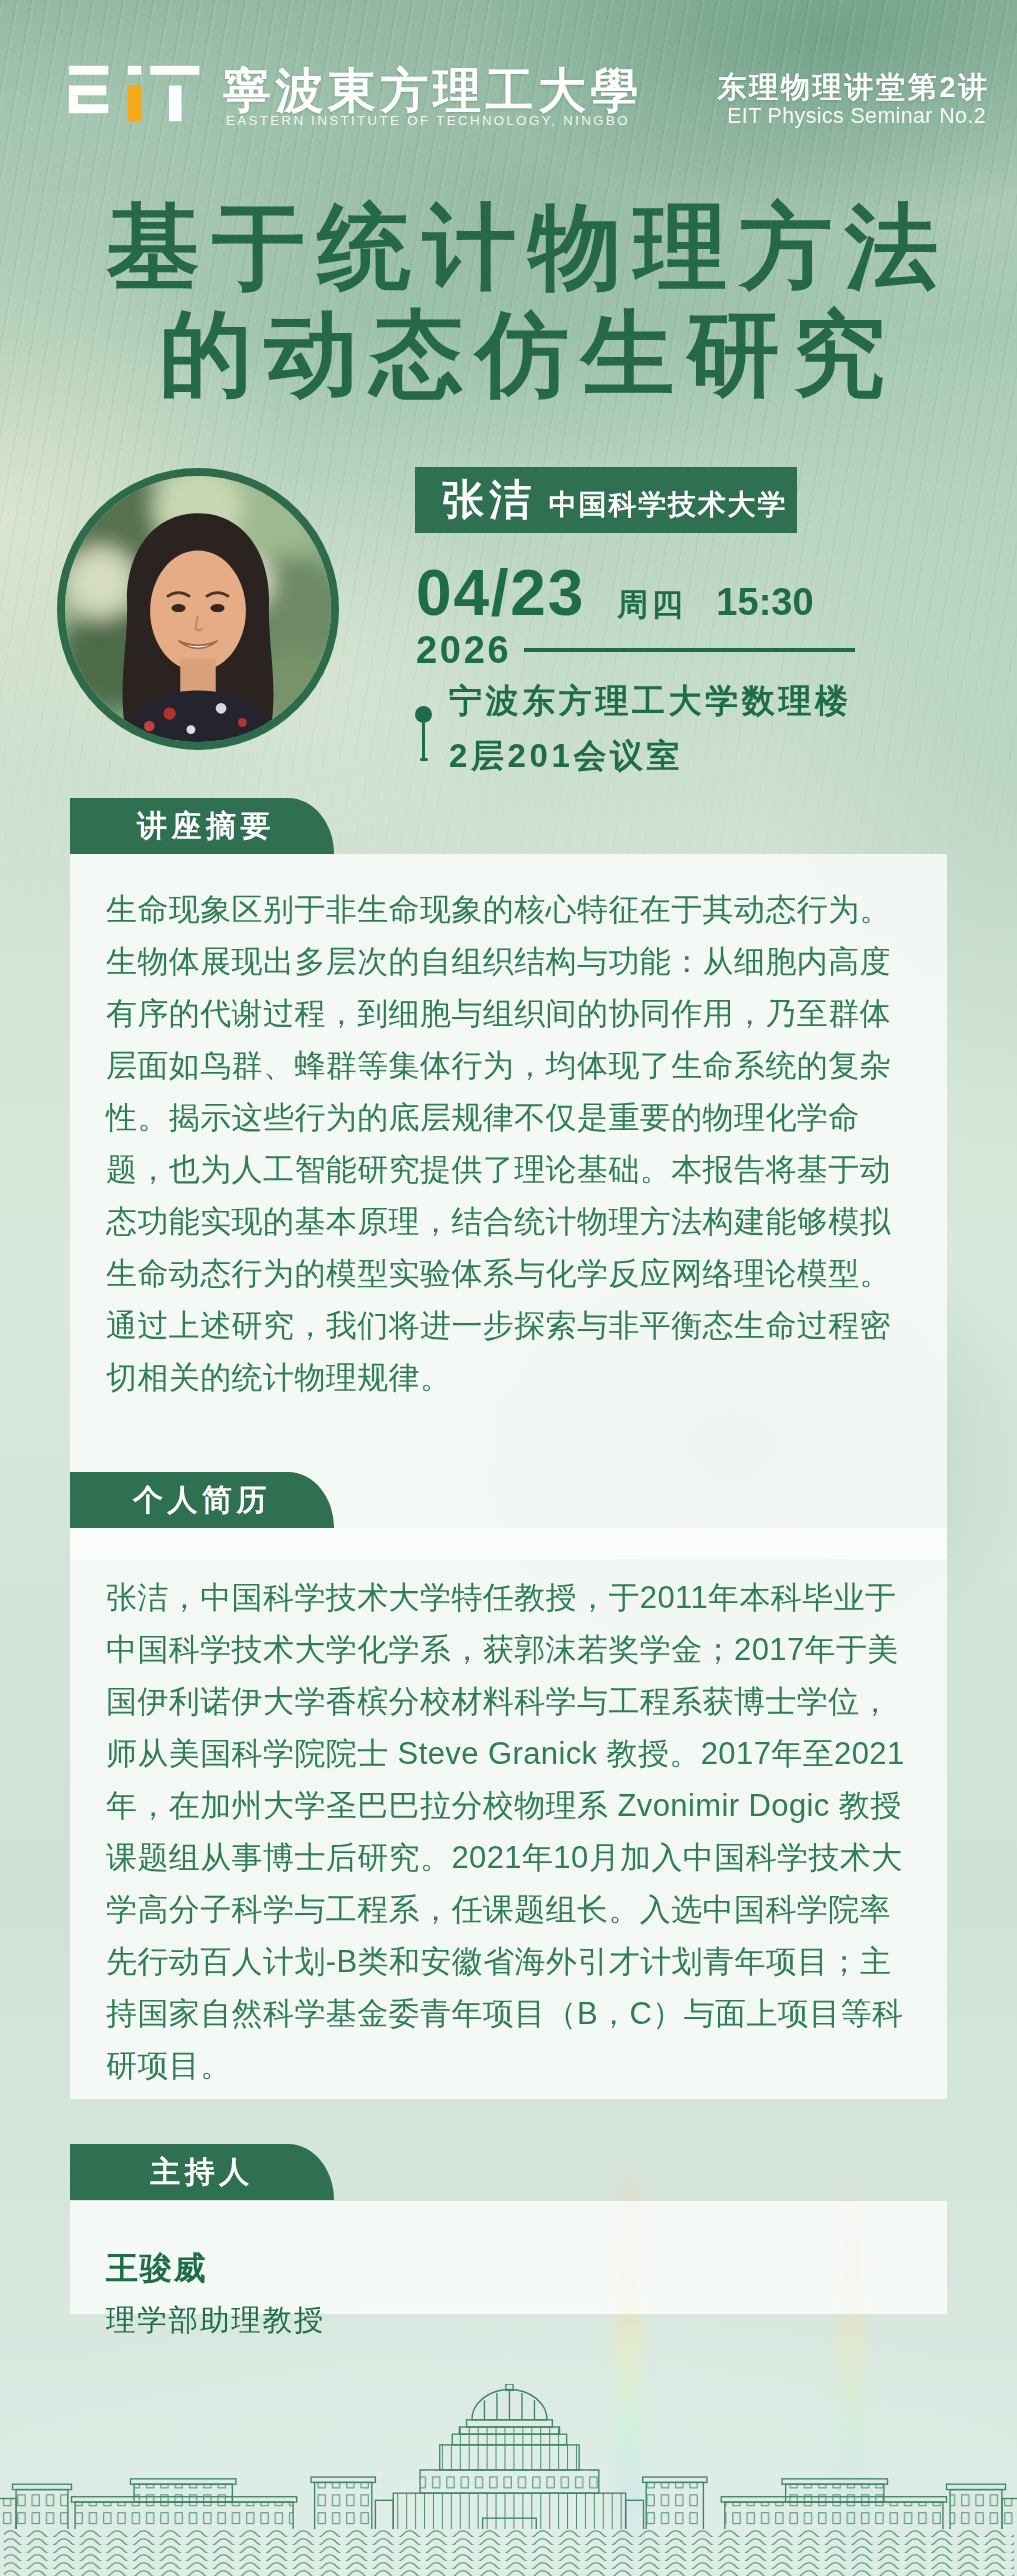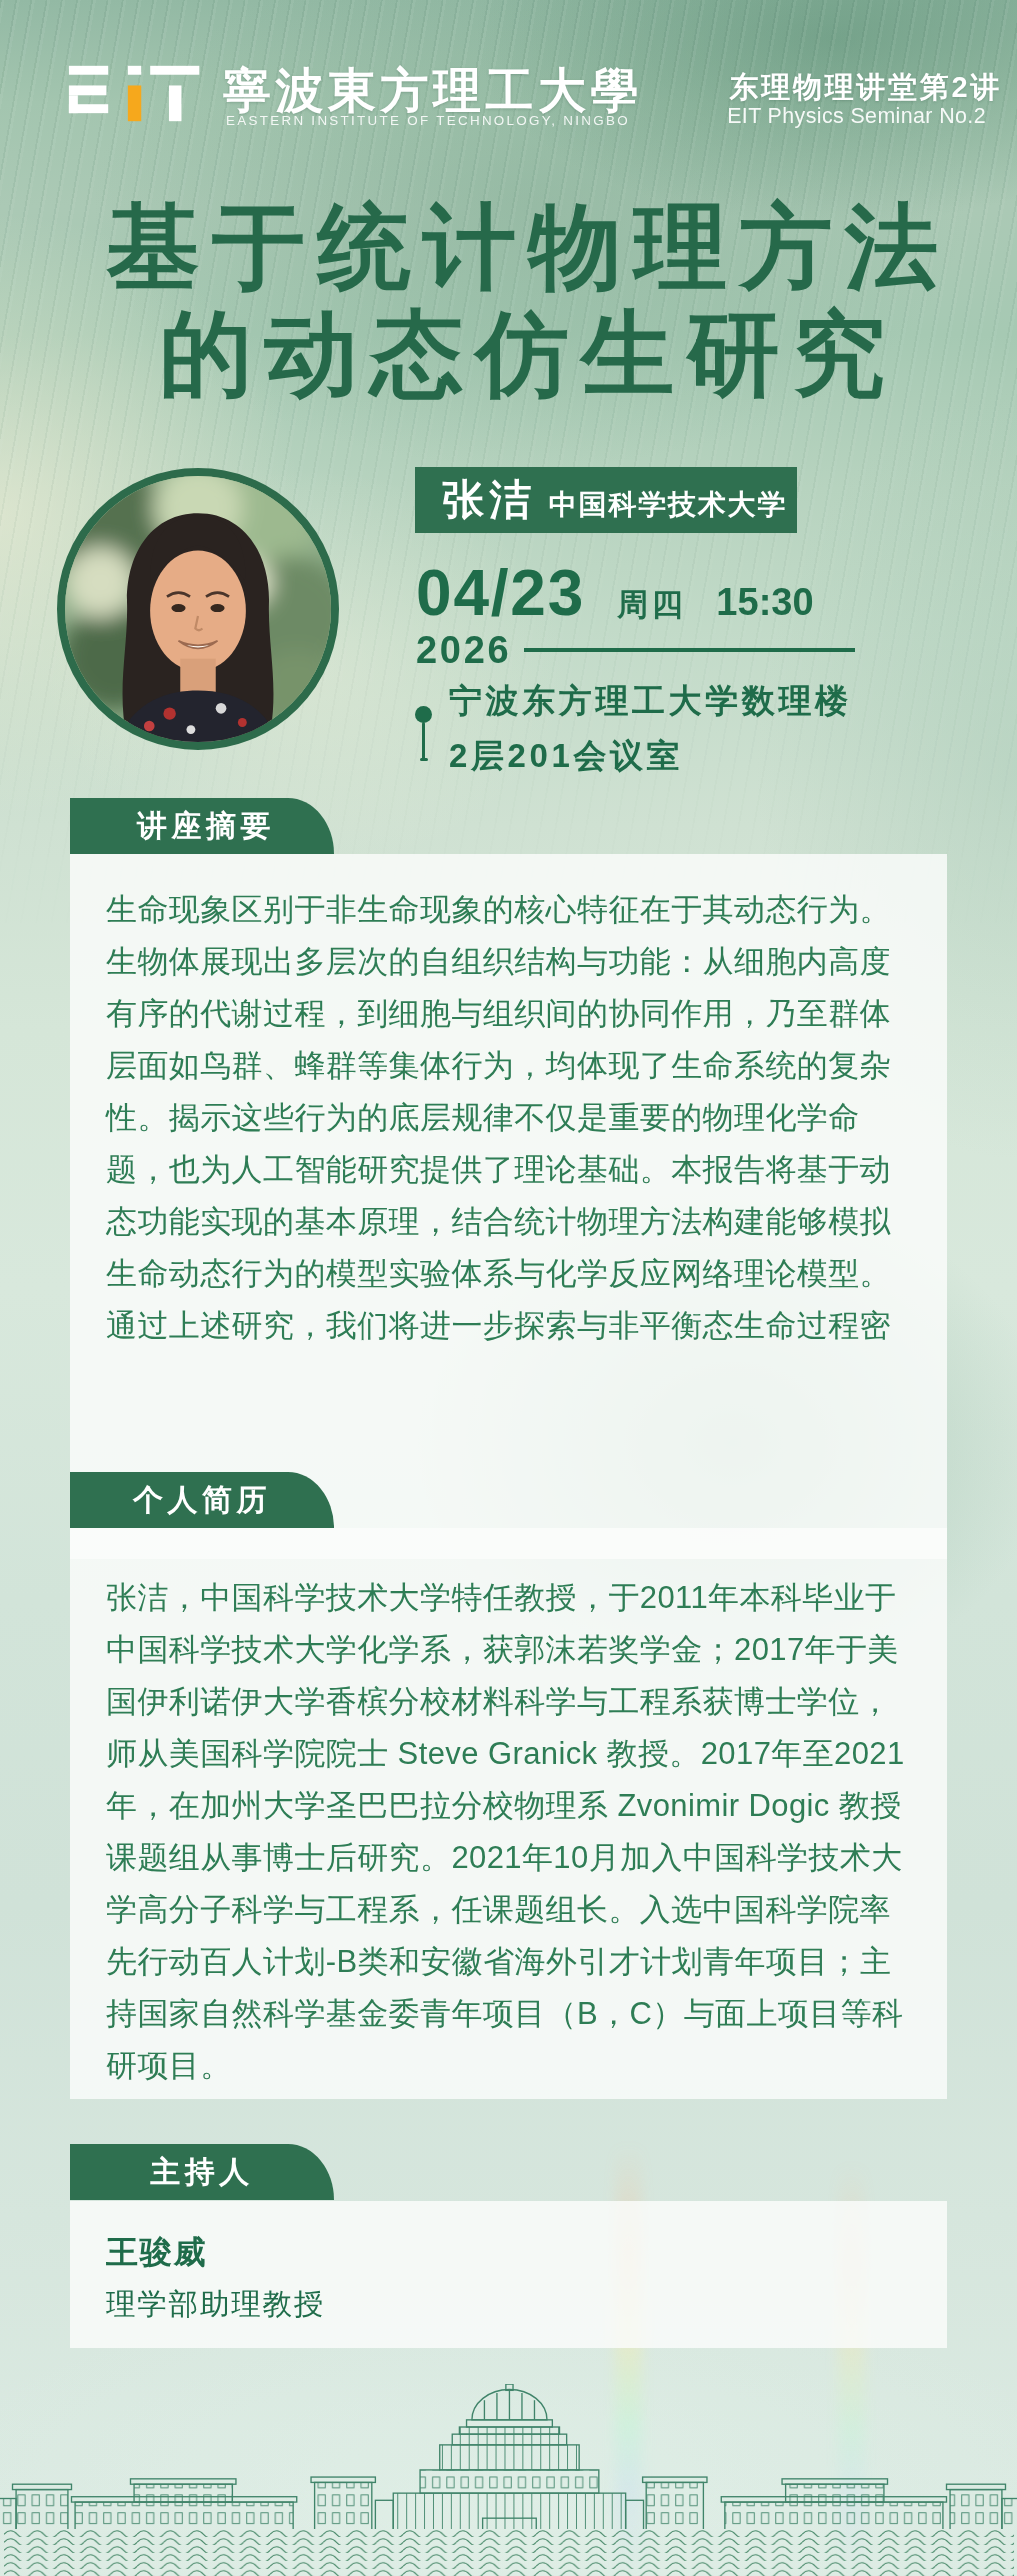--- a/index.html
+++ b/index.html
@@ -29,21 +29,21 @@
   }
   .rainbow{position:absolute;width:27px;filter:blur(6.3px);opacity:.55;pointer-events:none;
     background:linear-gradient(180deg,transparent 0%,rgba(255,176,120,.5) 25%,
       rgba(255,236,150,.55) 45%,rgba(170,255,200,.45) 65%,rgba(180,210,255,.35) 80%,transparent 100%);}
   
   .hdr-logo{position:absolute;left:68px;top:64px;}
   .uni-cn{position:absolute;left:223px;top:59px;color:#fff;font-size:48px;font-weight:700;
     letter-spacing:4.5px;text-shadow:0 0.9px 2.7px rgba(40,80,60,.25);}
   .uni-en{position:absolute;left:226px;top:113px;color:rgba(255,255,255,.88);font-size:13.4px;
     letter-spacing:2.3px;font-weight:500;}
-  .series-cn{position:absolute;right:16px;top:68px;color:#fff;font-size:29px;font-weight:700;
+  .series-cn{position:absolute;right:28px;top:68px;color:#fff;font-size:29px;font-weight:700;
     letter-spacing:2.7px;text-shadow:0 0.9px 2.7px rgba(40,80,60,.25);}
   .series-en{position:absolute;right:32px;top:104px;color:rgba(255,255,255,.92);font-size:21.4px;
     font-weight:400;letter-spacing:0.4px;}
   
   .title-line{position:absolute;left:0;width:1018px;text-align:center;color:#26694a;
     font-size:93px;font-weight:900;letter-spacing:12.5px;line-height:1.12;padding-left:39px;}
   
   .photo{position:absolute;left:57px;top:468px;width:282px;height:282px;border-radius:50%;
     border:8px solid #2d6b4b;overflow:hidden;background:#8fae8a;}
   .photo svg{display:block;}
@@ -169,41 +169,42 @@
     <div>
         <div class="para-line">生命现象区别于非生命现象的核心特征在于其动态行为。</div>
         <div class="para-line">生物体展现出多层次的自组织结构与功能：从细胞内高度</div>
         <div class="para-line">有序的代谢过程，到细胞与组织间的协同作用，乃至群体</div>
         <div class="para-line">层面如鸟群、蜂群等集体行为，均体现了生命系统的复杂</div>
         <div class="para-line">性。揭示这些行为的底层规律不仅是重要的物理化学命</div>
         <div class="para-line">题，也为人工智能研究提供了理论基础。本报告将基于动</div>
         <div class="para-line">态功能实现的基本原理，结合统计物理方法构建能够模拟</div>
         <div class="para-line">生命动态行为的模型实验体系与化学反应网络理论模型。</div>
         <div class="para-line">通过上述研究，我们将进一步探索与非平衡态生命过程密</div>
+        <div class="para-line">切相关的统计物理规律。</div>
       </div>
   </div>
 
   <div class="tab" style="top:1472px;">个人简历</div>
   <div class="panel" style="top:1528px;height:571px;padding-top:44px;">
     <div>
         <div class="para-line">张洁，中国科学技术大学特任教授，于2011年本科毕业于</div>
         <div class="para-line">中国科学技术大学化学系，获郭沫若奖学金；2017年于美</div>
         <div class="para-line">国伊利诺伊大学香槟分校材料科学与工程系获博士学位，</div>
         <div class="para-line">师从美国科学院院士 Steve Granick 教授。2017年至2021</div>
         <div class="para-line">年，在加州大学圣巴巴拉分校物理系 Zvonimir Dogic 教授</div>
         <div class="para-line">课题组从事博士后研究。2021年10月加入中国科学技术大</div>
         <div class="para-line">学高分子科学与工程系，任课题组长。入选中国科学院率</div>
         <div class="para-line">先行动百人计划-B类和安徽省海外引才计划青年项目；主</div>
         <div class="para-line">持国家自然科学基金委青年项目（B，C）与面上项目等科</div>
         <div class="para-line">研项目。</div>
       </div>
   </div>
 
   <div class="tab" style="top:2144px;">主持人</div>
-  <div class="panel" style="top:2201px;height:147px;padding-top:30px;">
+  <div class="panel" style="top:2201px;height:113px;padding-top:46px;">
     <div class="host-name">王骏威</div>
     <div class="host-title">理学部助理教授</div>
   </div>
 
   <div class="campus">
     <svg width="1018" height="145" viewBox="0 0 1139 162">
       <defs>
         <pattern id="win" width="16" height="20" patternUnits="userSpaceOnUse">
           <rect x="4" y="4" width="8" height="12" fill="none" stroke="#40846a" stroke-width="1"></rect>
         </pattern>

